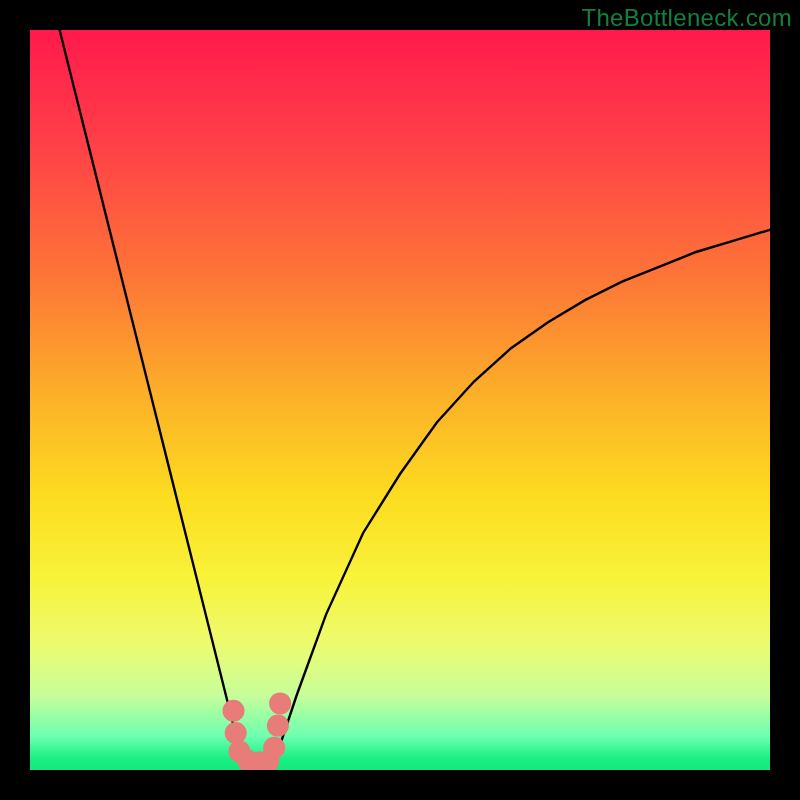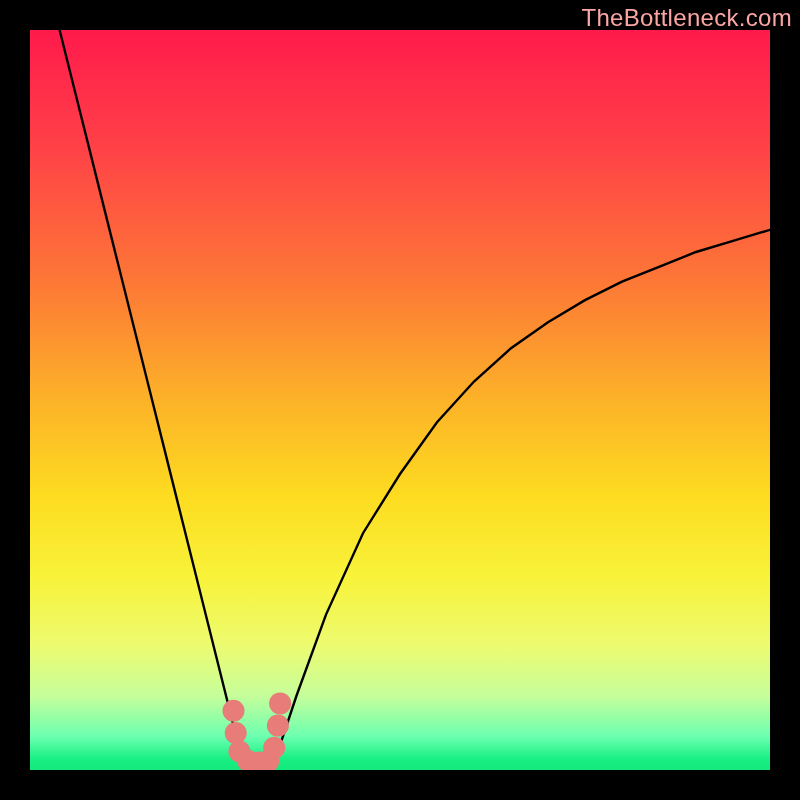--- a/index.html
+++ b/index.html
@@ -23,21 +23,21 @@
     position: absolute;
     top: 30px;
     left: 30px;
     width: 740px;
     height: 740px;
   }
   .watermark {
     position: absolute;
     top: 4px;
     right: 8px;
-    color: #fca5a5;
+    color: #15803d;
     font-size: 24px;
     letter-spacing: 0.3px;
     user-select: none;
   }
   svg { display:block; }
 </style>
 </head>
 <body>
 
 <div class="frame">

